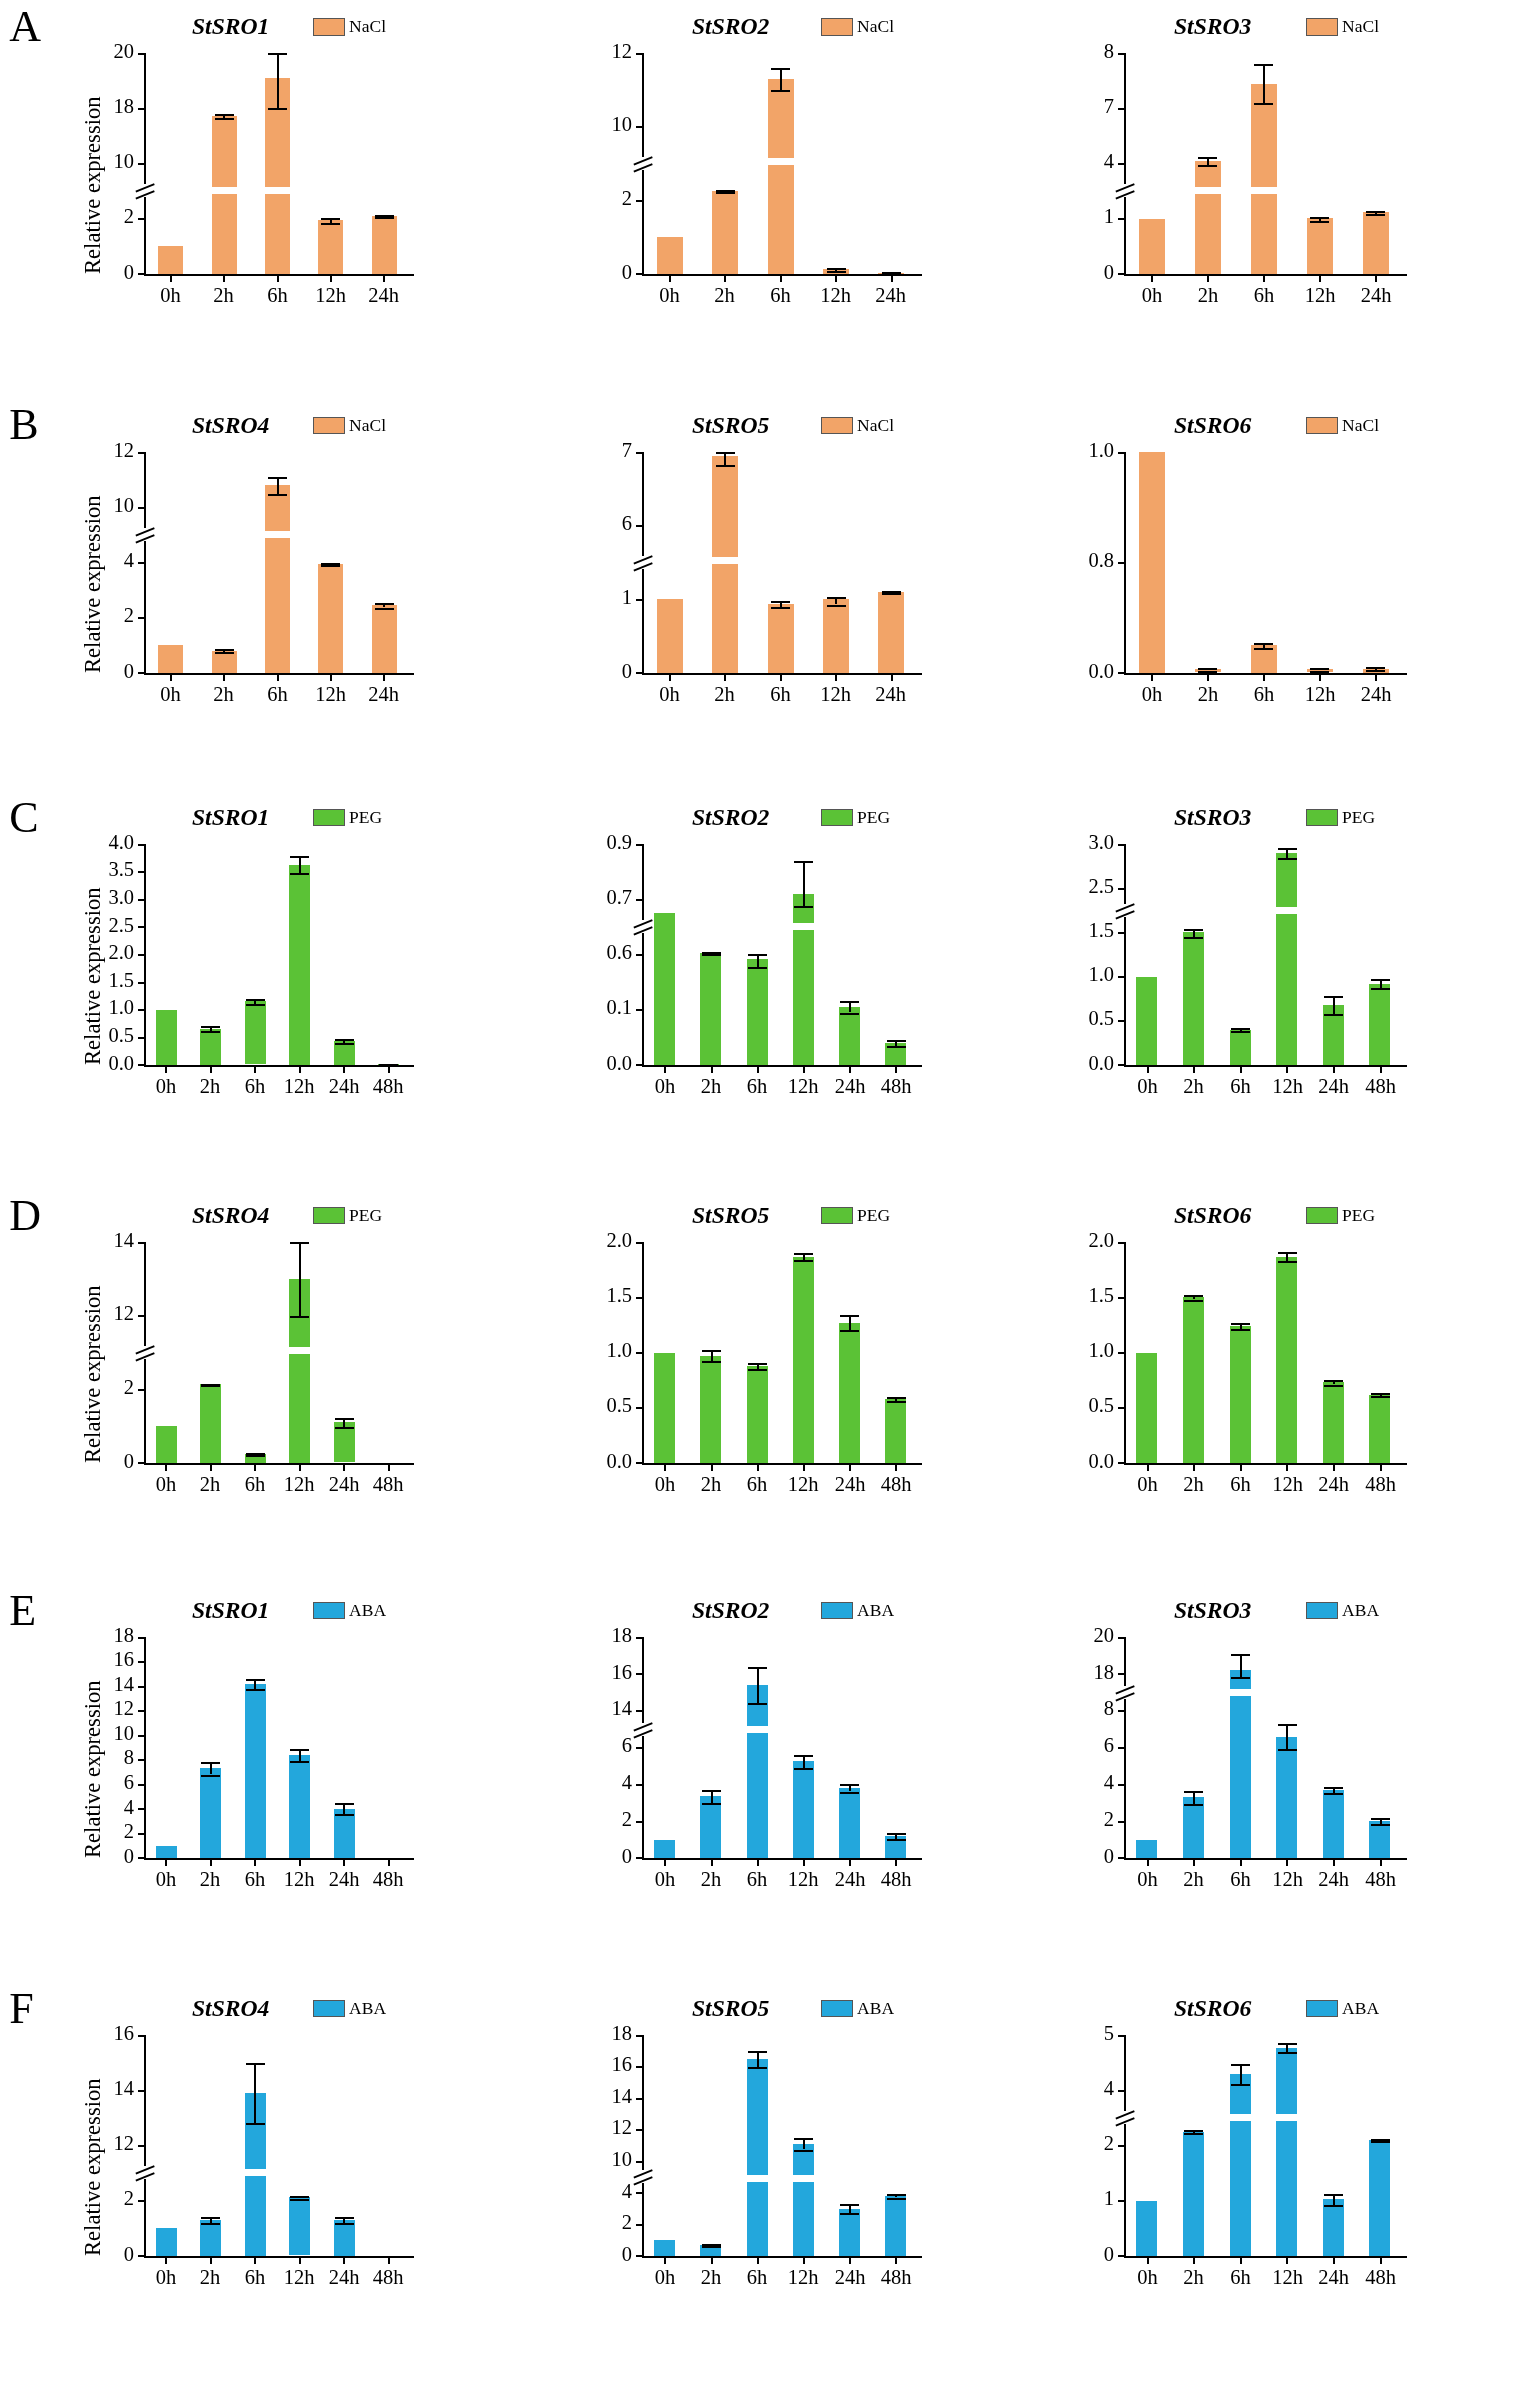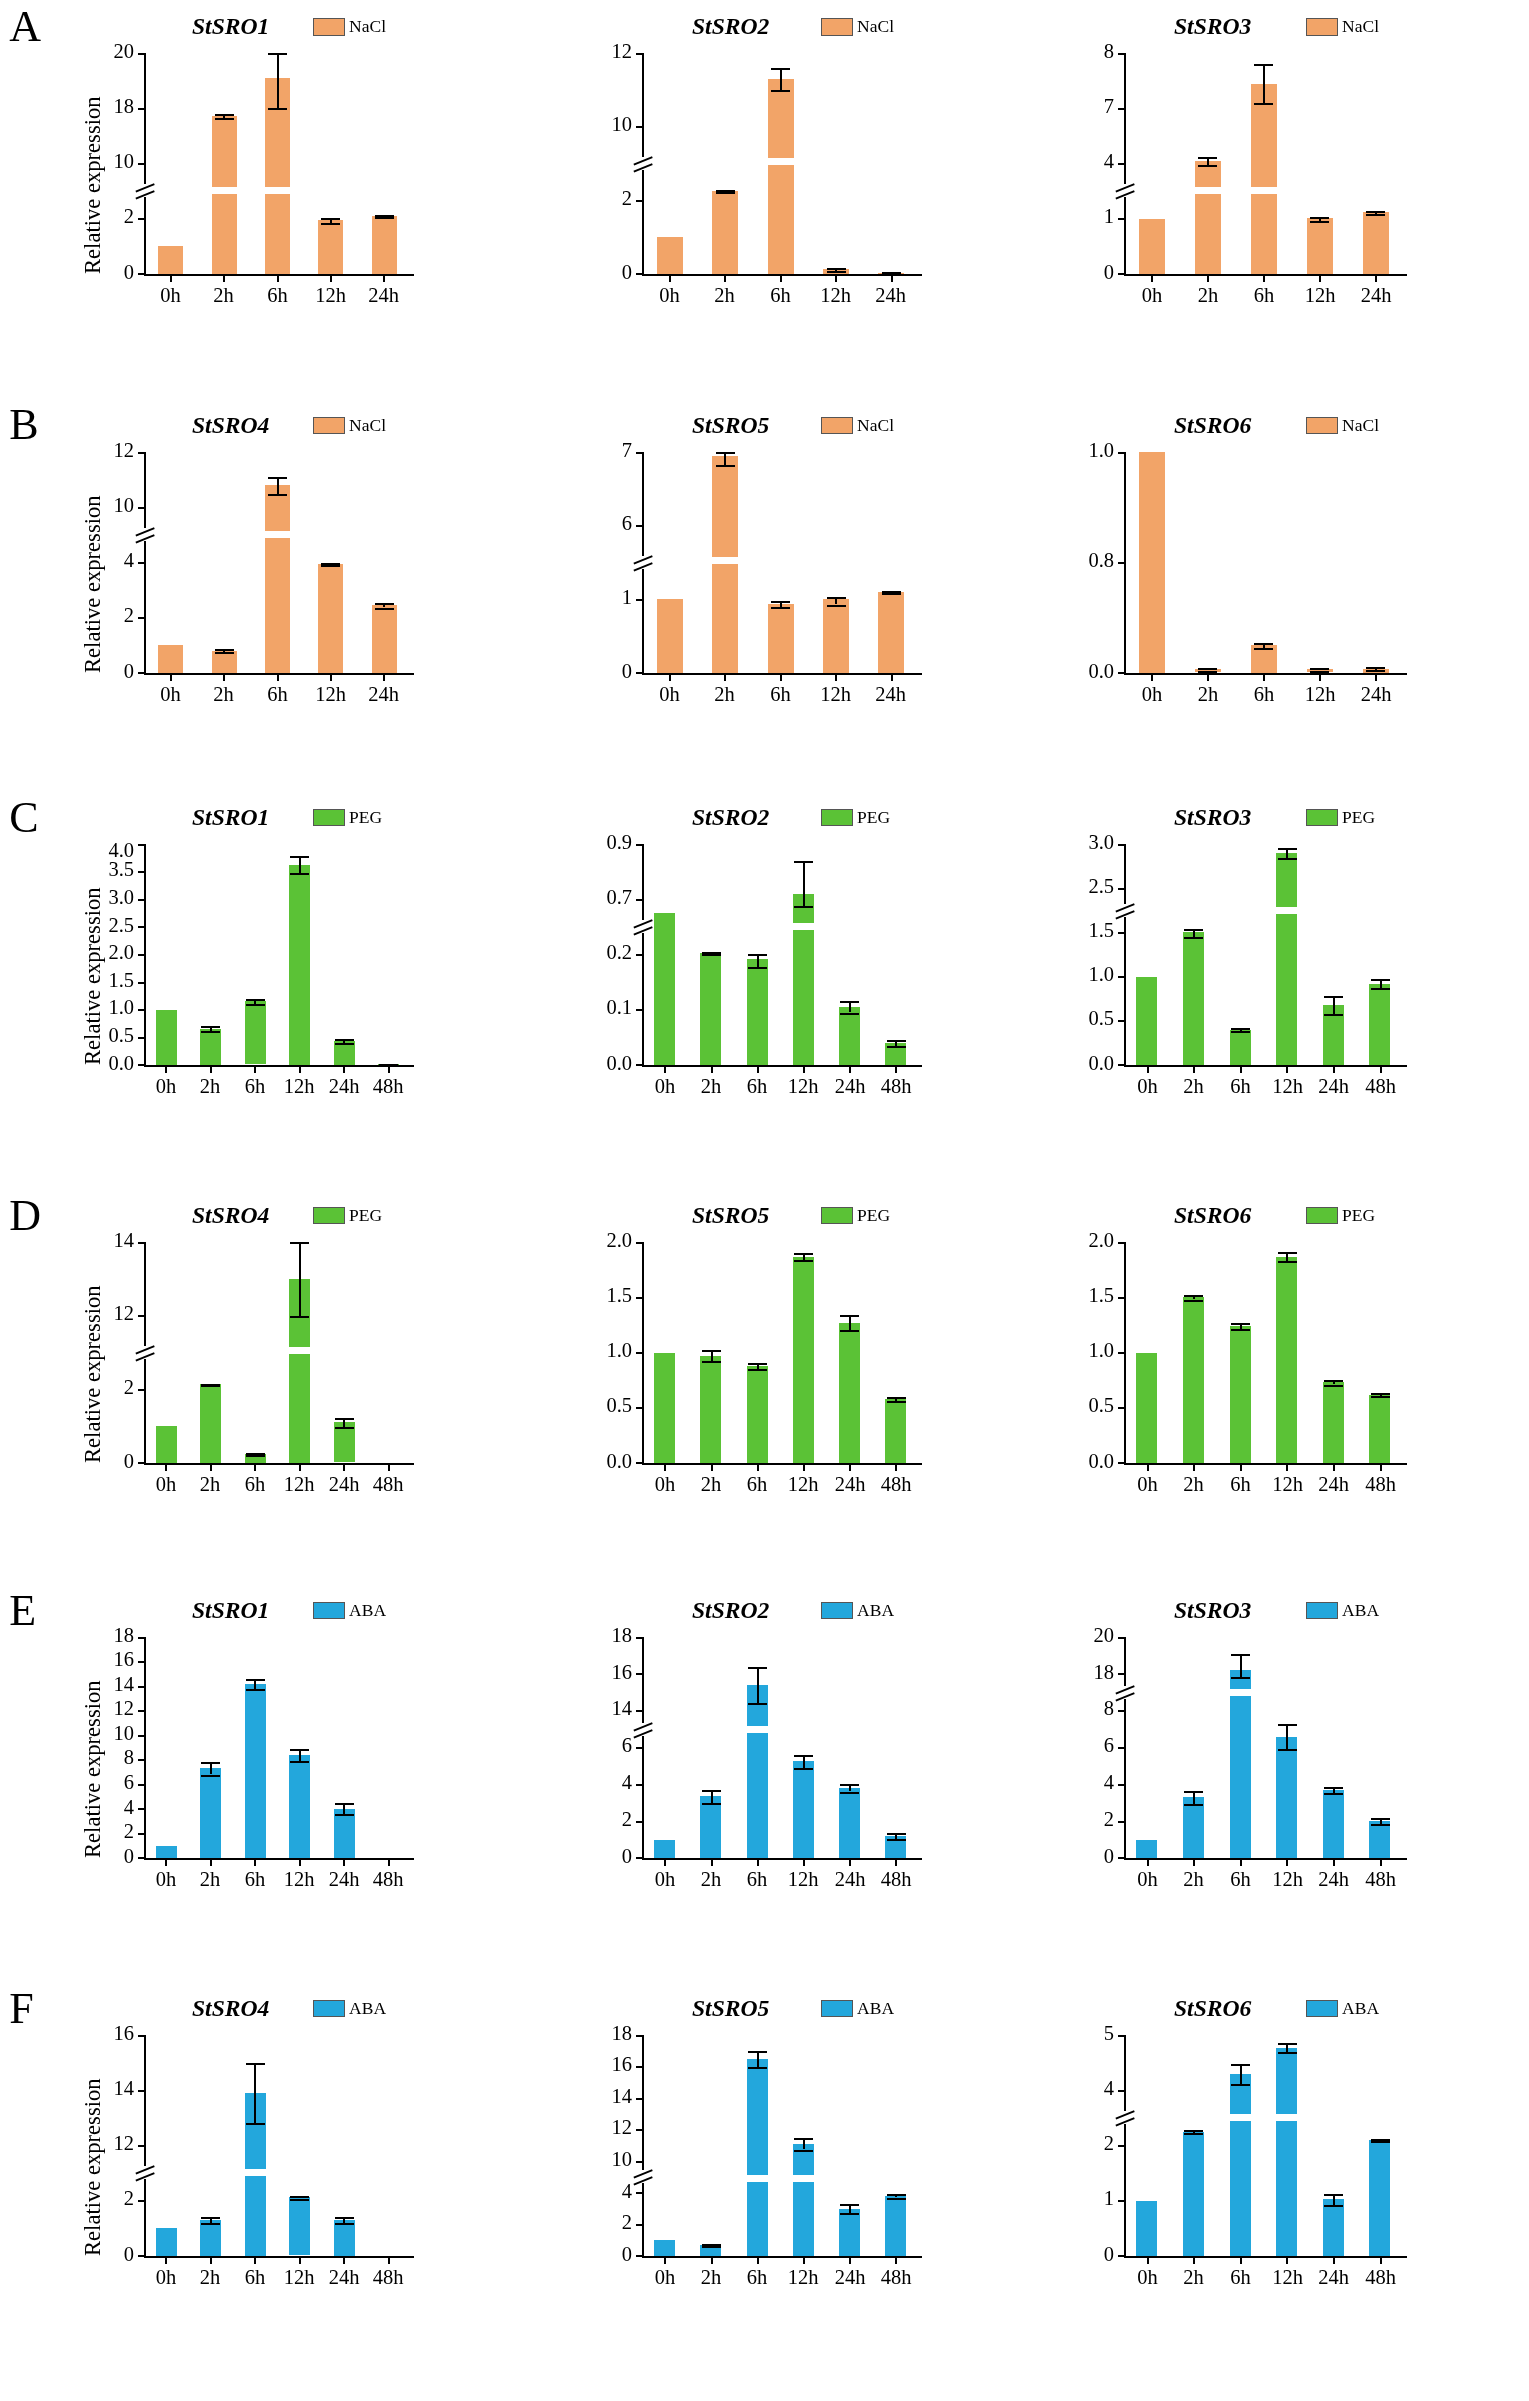--- a/index.html
+++ b/index.html
@@ -427,21 +427,21 @@
       <div class="ytick-label" style="left:0px; top:171px; width:57px;">1.5</div>
       <div class="tick" style="left:61px; top:156px;"></div>
       <div class="ytick-label" style="left:0px; top:143px; width:57px;">2.0</div>
       <div class="tick" style="left:61px; top:128px;"></div>
       <div class="ytick-label" style="left:0px; top:116px; width:57px;">2.5</div>
       <div class="tick" style="left:61px; top:101px;"></div>
       <div class="ytick-label" style="left:0px; top:88px; width:57px;">3.0</div>
       <div class="tick" style="left:61px; top:73px;"></div>
       <div class="ytick-label" style="left:0px; top:60px; width:57px;">3.5</div>
       <div class="tick" style="left:61px; top:46px;"></div>
-      <div class="ytick-label" style="left:0px; top:41px; width:57px;">4.0</div>
+      <div class="ytick-label" style="left:0px; top:33px; width:57px;">4.0</div>
       <div class="bar" style="left:79px; top:212px; width:20.5px; height:55px; background:#5BC236;"></div>
       <div class="tick" style="left:88px; top:269px; width:1.5px; height:6.2px;"></div>
       <div class="xtick-label" style="left:67px; top:277px; width:44px;">0h</div>
       <div class="bar" style="left:123px; top:231px; width:20.5px; height:36px; background:#5BC236;"></div>
       <div class="errbar" style="left:133px; top:228px; height:5.5px;"></div>
       <div class="errcap" style="left:124px; top:228px; width:18.5px;"></div>
       <div class="errcap" style="left:124px; top:233px; width:18.5px;"></div>
       <div class="tick" style="left:133px; top:269px; width:1.5px; height:6.2px;"></div>
       <div class="xtick-label" style="left:111px; top:277px; width:44px;">2h</div>
       <div class="bar" style="left:168px; top:203px; width:20.5px; height:63px; background:#5BC236;"></div>
@@ -475,21 +475,21 @@
         <span class="legend-swatch" style="background:#5BC236;"></span>
         <span class="legend-label">PEG</span>
       </div>
       <div class="axis-line" style="left:67px; top:46px; width:2.1px; height:223px;"></div>
       <div class="axis-line" style="left:67px; top:267px; width:280px; height:2.1px;"></div>
       <div class="tick" style="left:61px; top:266px;"></div>
       <div class="ytick-label" style="left:0px; top:254px; width:57px;">0.0</div>
       <div class="tick" style="left:61px; top:211px;"></div>
       <div class="ytick-label" style="left:0px; top:198px; width:57px;">0.1</div>
       <div class="tick" style="left:61px; top:156px;"></div>
-      <div class="ytick-label" style="left:0px; top:143px; width:57px;">0.2</div>
+      <div class="ytick-label" style="left:0px; top:143px; width:57px;">0.6</div>
       <div class="tick" style="left:61px; top:101px;"></div>
       <div class="ytick-label" style="left:0px; top:88px; width:57px;">0.7</div>
       <div class="tick" style="left:61px; top:46px;"></div>
       <div class="ytick-label" style="left:0px; top:33px; width:57px;">0.9</div>
       <div class="axisbreak" style="left:59px; top:122px;"></div>
       <div class="bar" style="left:79px; top:115px; width:21px; height:152px; background:#5BC236;"></div>
       <div class="tick" style="left:89px; top:269px; width:1.5px; height:6.2px;"></div>
       <div class="xtick-label" style="left:67px; top:277px; width:46px;">0h</div>
       <div class="bar" style="left:125px; top:155px; width:21px; height:112px; background:#5BC236;"></div>
       <div class="errbar" style="left:136px; top:154px; height:2.1px;"></div>

